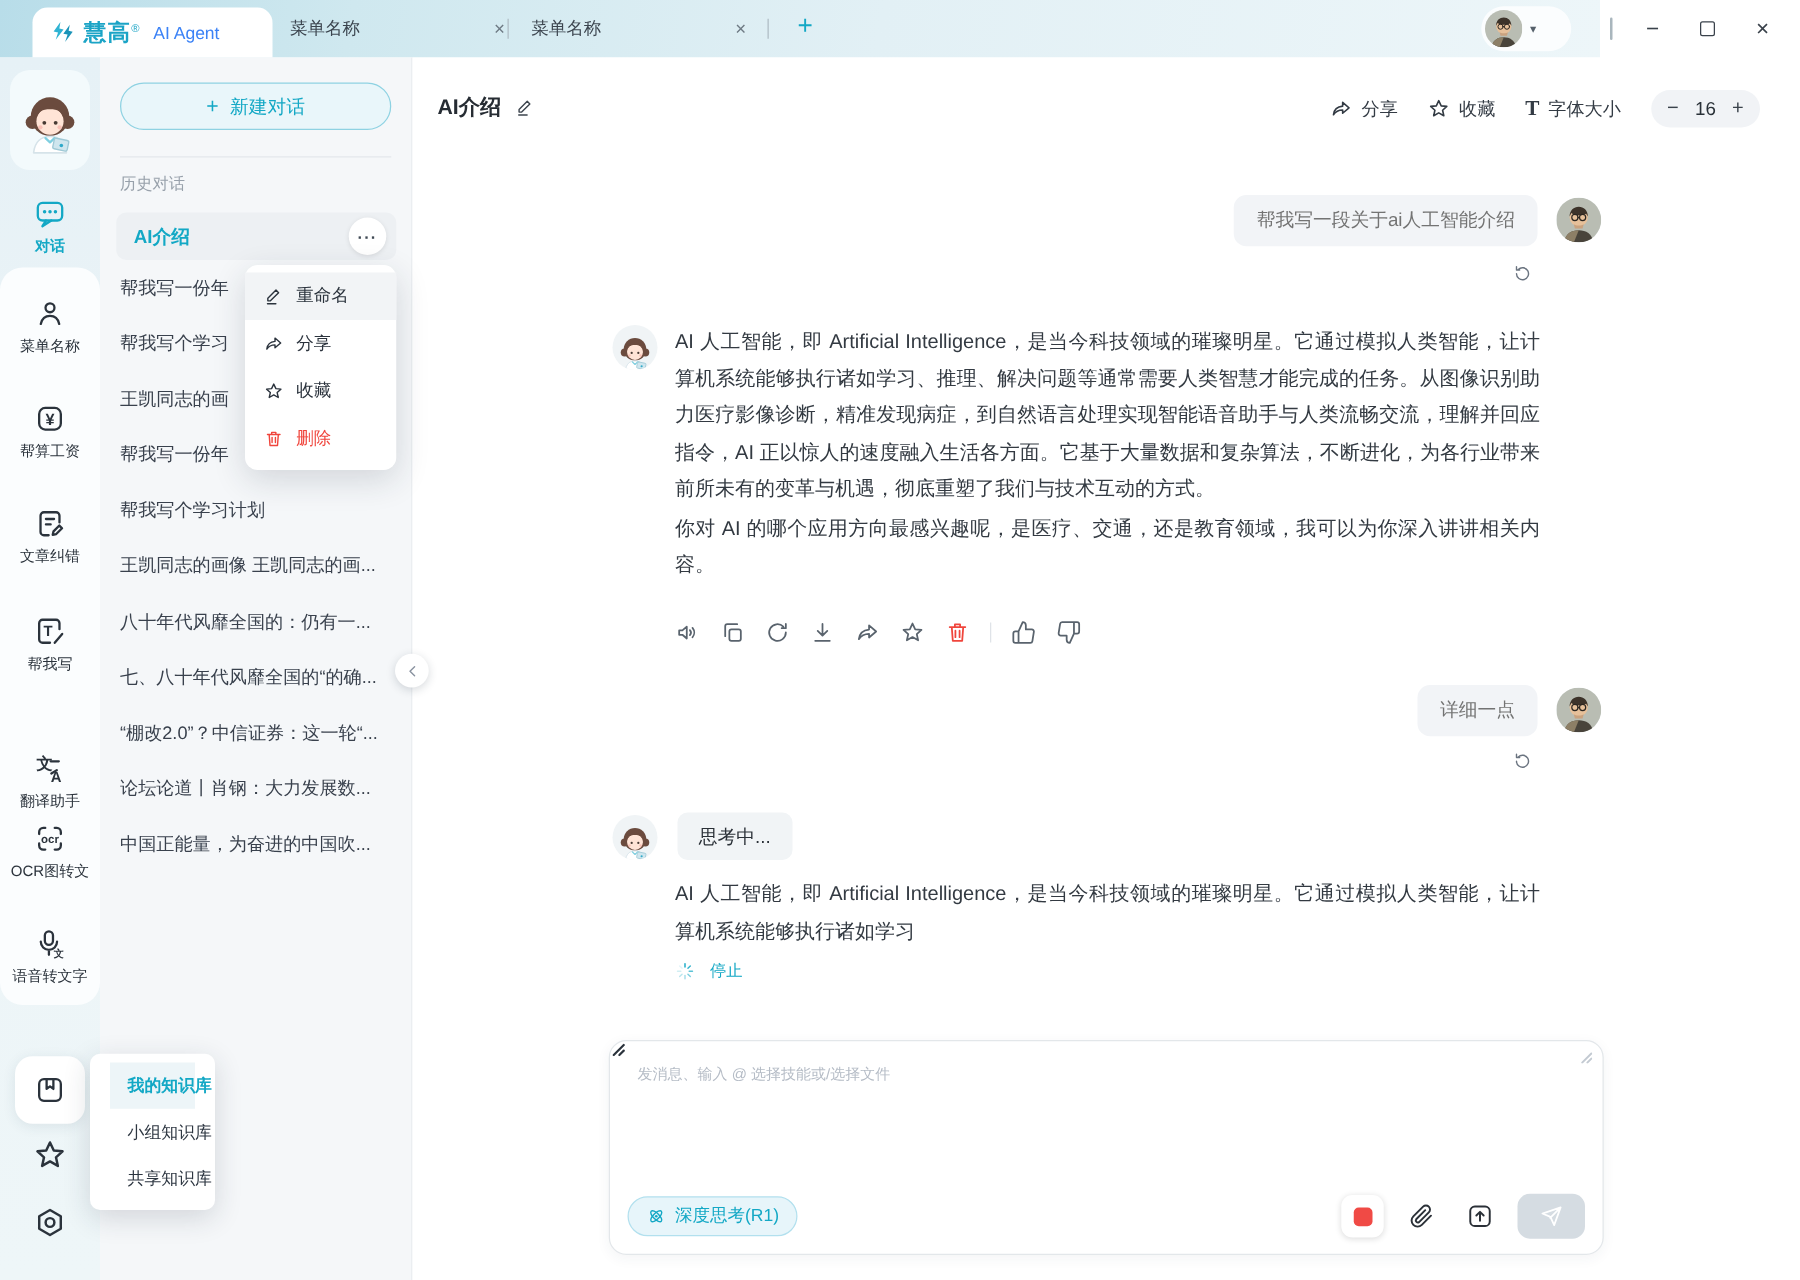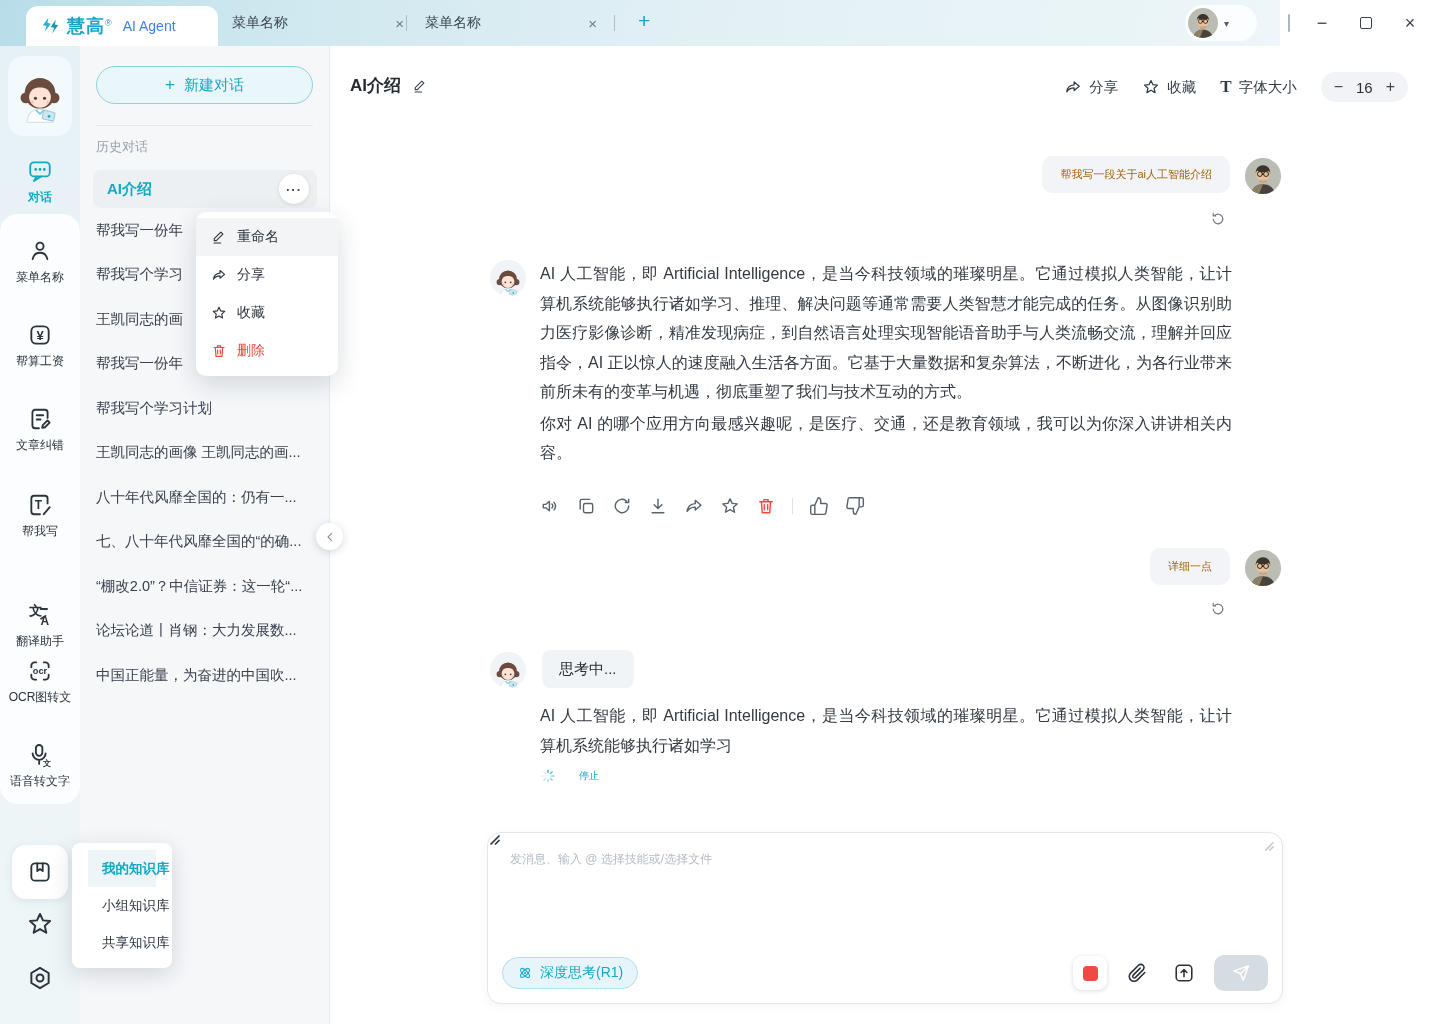--- a/index.html
+++ b/index.html
@@ -55,21 +55,21 @@
   .histlabel { position:absolute; left:16px; top:92px; font-size:13px; color:#98a1ab; }
   .histactive { position:absolute; left:13px; top:124px; width:224px; height:38px; background:#edf0f3; border-radius:8px;
     display:flex; align-items:center; padding:0 8px 0 14px; color:#13a8c5; font-size:15px; font-weight:bold; cursor:pointer; }
   .morebtn { margin-left:auto; width:30px; height:30px; border-radius:50%; background:#fff; box-shadow:0 1px 4px rgba(0,0,0,.10);
     display:flex; align-items:center; justify-content:center; color:#3f4954; font-size:13px; letter-spacing:1px; font-weight:bold; cursor:pointer; }
   .histlist { position:absolute; left:0; top:162px; width:249px; }
   .histitem { height:44.5px; display:flex; align-items:center; padding:0 14px 0 16px; font-size:14.5px; color:#39414d;
     white-space:nowrap; overflow:hidden; cursor:pointer; }
 
   
-  .ctxmenu { position:absolute; left:196px; top:212px; width:142px; background:#fff; border-radius:10px;
+  .ctxmenu { position:absolute; left:196px; top:212px; width:121px; background:#fff; border-radius:10px;
     box-shadow:0 8px 26px rgba(30,45,60,.16); padding:6px 0; z-index:30; }
   .ctxrow { height:38px; display:flex; align-items:center; gap:10px; padding:0 15px; font-size:14px; color:#2b333d; cursor:pointer; }
   .ctxrow.hl { background:#f2f4f6; }
   .ctxrow.danger { color:#f0453c; }
 
   
   .collapse { position:absolute; left:316px; top:523px; width:27px; height:27px; border-radius:50%; background:#fff;
     box-shadow:0 2px 8px rgba(30,45,60,.18); display:flex; align-items:center; justify-content:center; color:#8a93a0; z-index:20; cursor:pointer; }
 
   
@@ -82,33 +82,33 @@
   .main { position:absolute; left:330px; top:46px; width:1110px; height:978px; background:#fff; }
   .chead { position:absolute; left:20px; top:28px; display:flex; align-items:center; gap:11px; }
   .ctitle { font-size:17px; font-weight:bold; color:#262c33; }
   .chead .pen { color:#3c444d; }
   .ctools { position:absolute; right:32px; top:26px; height:30px; display:flex; align-items:center; gap:24px; }
   .ctool { display:flex; align-items:center; gap:7px; font-size:14.5px; color:#333b44; cursor:pointer; }
   .tglyph { font-family:"Liberation Serif", serif; font-weight:bold; font-size:17px; }
   .stepper { display:flex; align-items:center; gap:13px; background:#f1f3f6; border-radius:15px; height:30px; padding:0 13px; font-size:15px; color:#2a3138; }
   .stepper .sbtn { cursor:pointer; font-size:16px; color:#3a424b; }
 
-  .bubble { position:absolute; background:#f2f4f7; border-radius:10px; padding:11px 18px; font-size:11px; color:#a16207; white-space:nowrap; }
+  .bubble { position:absolute; background:#f2f4f7; border-radius:10px; padding:11px 18px; font-size:15px; color:#737373; white-space:nowrap; }
   .msg-avatar { position:absolute; width:36px; height:36px; border-radius:50%; overflow:hidden; background:#f0f4f6; }
   .retry { position:absolute; color:#6b7480; cursor:pointer; }
 
   .aitext { position:absolute; left:210px; width:692px; font-size:16px; line-height:29.5px; color:#333a42; text-align:justify; }
   .aitext p + p { margin-top:2px; }
   .actrow { position:absolute; left:210px; display:flex; align-items:center; gap:16px; color:#59636d; }
   .actrow .ai { cursor:pointer; }
   .actrow .danger { color:#f0453c; }
   .vdiv { width:1px; height:16px; background:#dfe3e8; }
 
   .thinkbadge { position:absolute; left:212px; background:#f1f4f6; border-radius:8px; height:38px; display:flex; align-items:center; padding:0 17px; font-size:15px; color:#2a3037; }
-  .stoprow { position:absolute; left:210px; display:flex; align-items:center; gap:23px; color:#13a8c5; font-size:10px; cursor:pointer; }
+  .stoprow { position:absolute; left:210px; display:flex; align-items:center; gap:12px; color:#13a8c5; font-size:13px; cursor:pointer; }
 
   
   .composer { position:absolute; left:157px; top:786px; width:796px; height:172px; background:#fff;
     border:1px solid #e3e7ea; border-radius:14px; box-shadow:0 3px 10px rgba(40,60,80,.05); }
   .composer textarea { position:absolute; left:10px; top:8px; width:760px; height:96px; border:none; outline:none; resize:none;
     font-family:"Liberation Sans", sans-serif; font-size:12px; color:#2a3037; padding:10px 12px; background:transparent; }
   .composer textarea::placeholder { color:#b5bcc6; }
   .cresize { position:absolute; right:8px; top:7px; color:#c3cad2; }
   .cbar { position:absolute; left:14px; right:14px; bottom:12px; display:flex; align-items:center; justify-content:space-between; }
   .deeppill { display:flex; align-items:center; gap:7px; height:32px; padding:0 14px; border-radius:16px;

